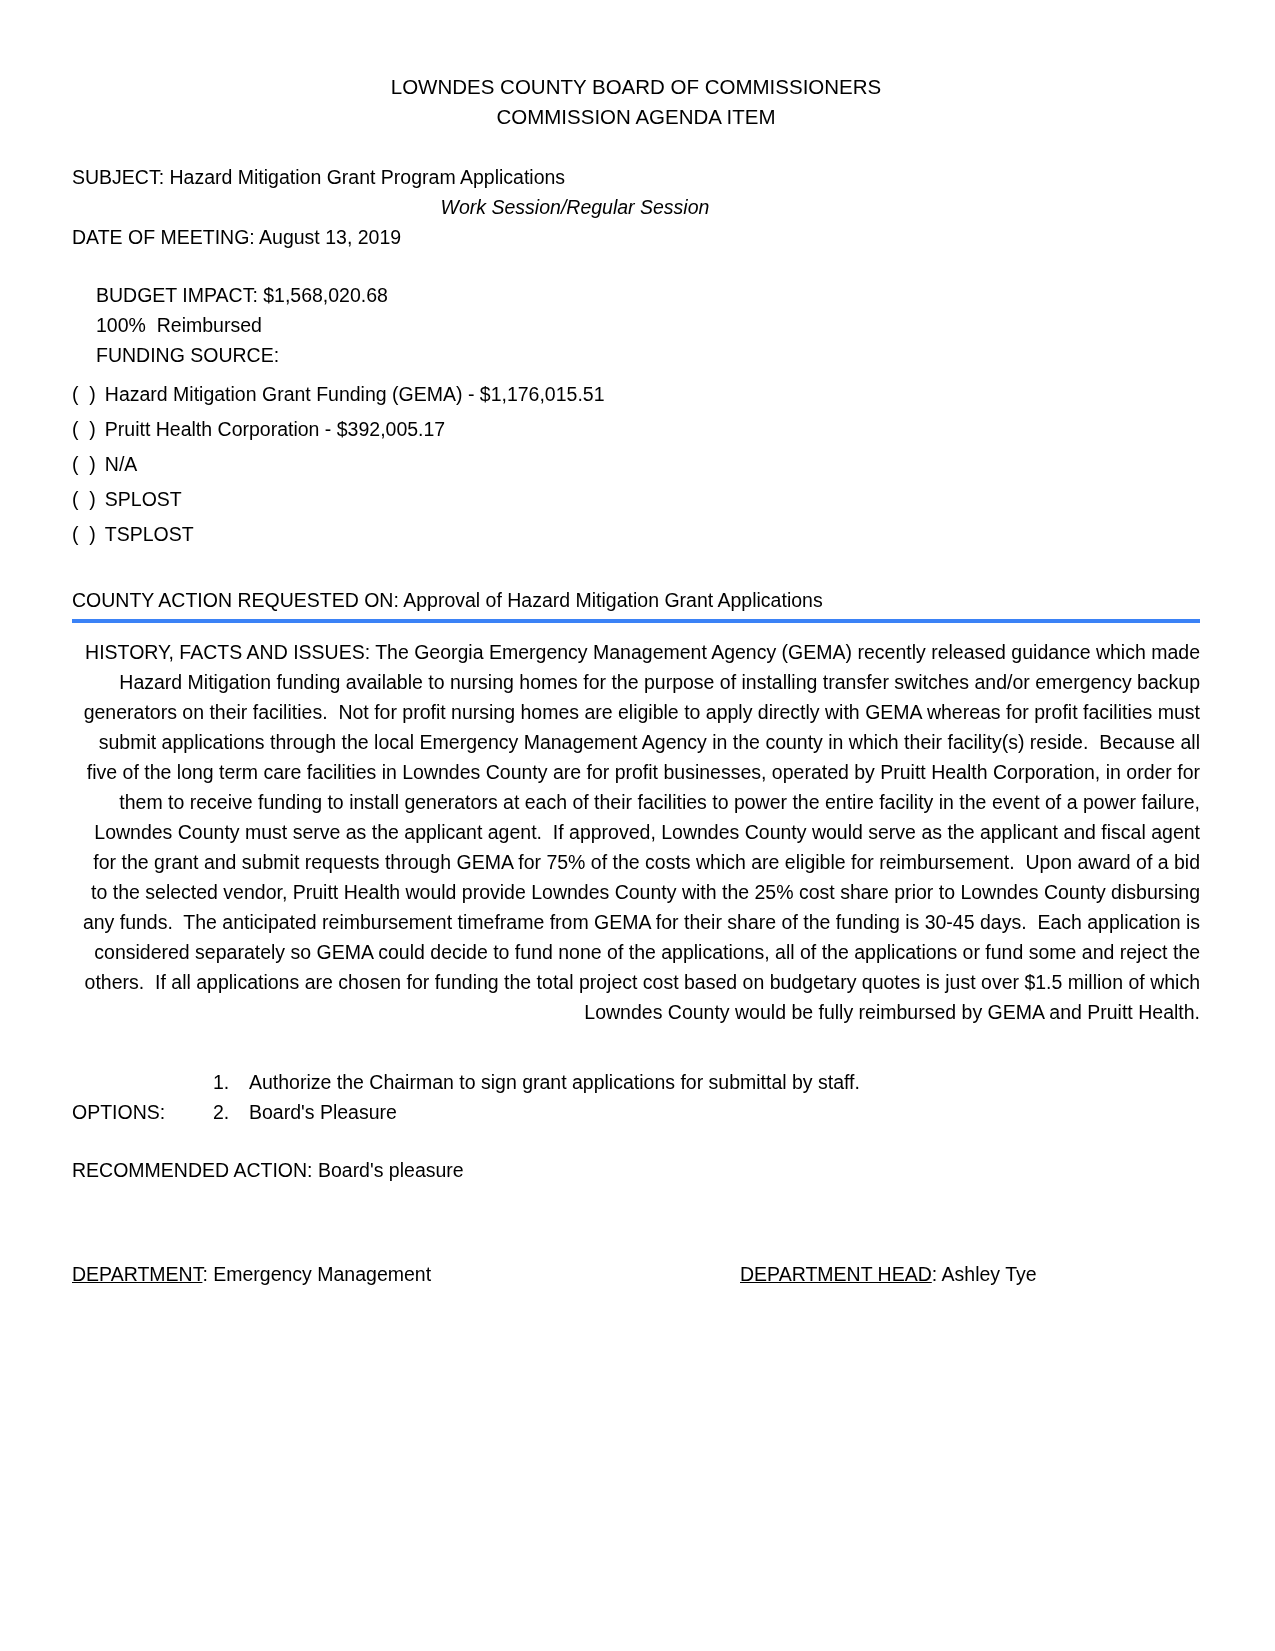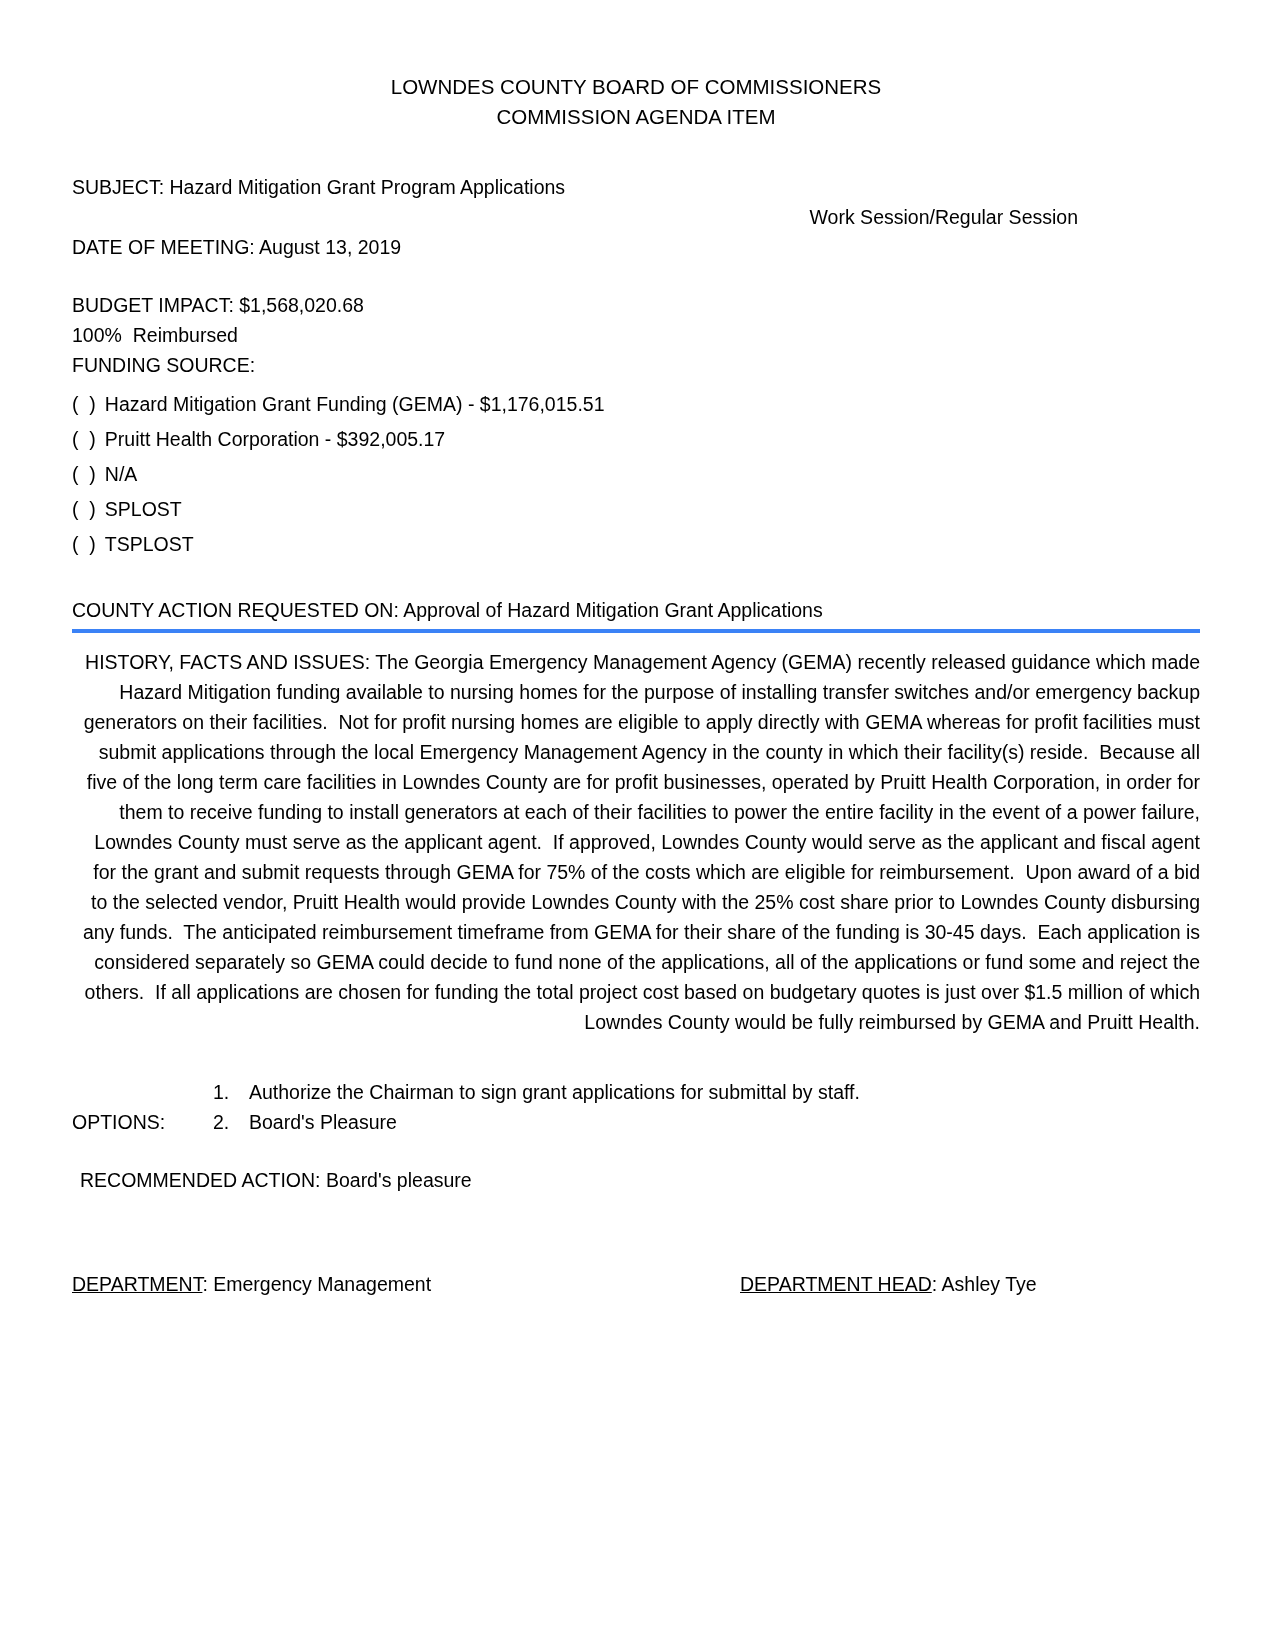--- a/index.html
+++ b/index.html
@@ -8,45 +8,45 @@
     min-height: 1651px;
     margin: 0 auto;
     background: #ffffff;
     box-sizing: border-box;
     padding: 72px 75px 60px 72px;
     font-family: "Liberation Sans", sans-serif;
     font-size: 19.5px;
     line-height: 30px;
     color: #000000;
   }
-  .doc-header { text-align: center; margin-bottom: 40px; }
+  .doc-header { text-align: center; margin-bottom: 30px; }
   .title-line { font-size: 20.5px; }
   .line { white-space: pre-wrap; }
-  .session-line { text-align: right; padding-right: 122px; }
-  .budget-block { margin-top: 28px; }
+  .session-line { text-align: center; padding-right: 122px; font-style: italic; }
+  .budget-block { margin-top: 28px; margin-left: 24px; }
   .funding-list { margin-top: 6px; }
   .funding-item { padding: 2.5px 0; display: flex; align-items: baseline; }
   .checkbox { white-space: pre; margin-right: 9px; }
   .county-action {
     margin-top: 34px;
     padding-bottom: 4px;
     border-bottom: 4px solid #3b82f6;
     white-space: pre-wrap;
   }
   .history {
     margin: 14px 0 0 0;
     white-space: pre-wrap;
     text-align: right;
   }
   .options-block { margin-top: 40px; display: flex; align-items: flex-end; }
   .options-label { display: inline-block; width: 141px; flex: 0 0 141px; }
   .options-items { flex: 1; }
   .option-item { display: flex; align-items: baseline; }
   .option-num { display: inline-block; width: 36px; flex: 0 0 36px; }
-  .rec-action { margin-top: 28px; margin-left: 8px; }
+  .rec-action { margin-top: 28px; }
   .dept-row { margin-top: 26px; }
   .dept-left { display: inline-block; width: 668px; margin-top: 48px; }
   .u { text-decoration: underline; }
   .admin-line { margin-top: 26px; }
 </style>
 </head>
 <body>
 
 <div class="page">
 

